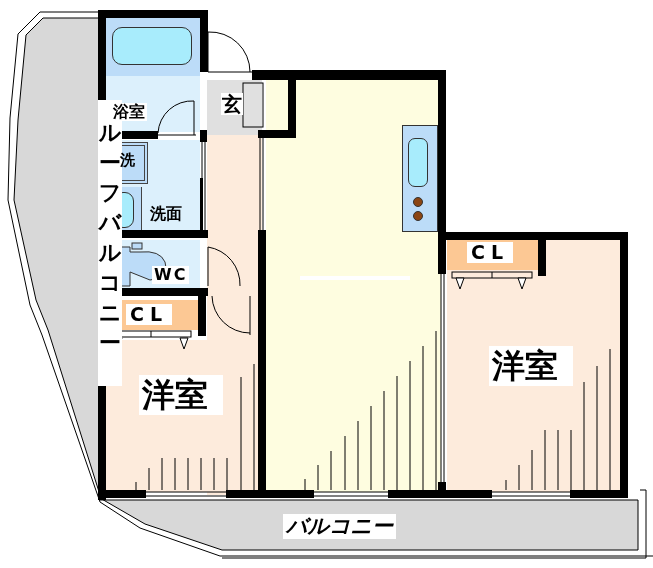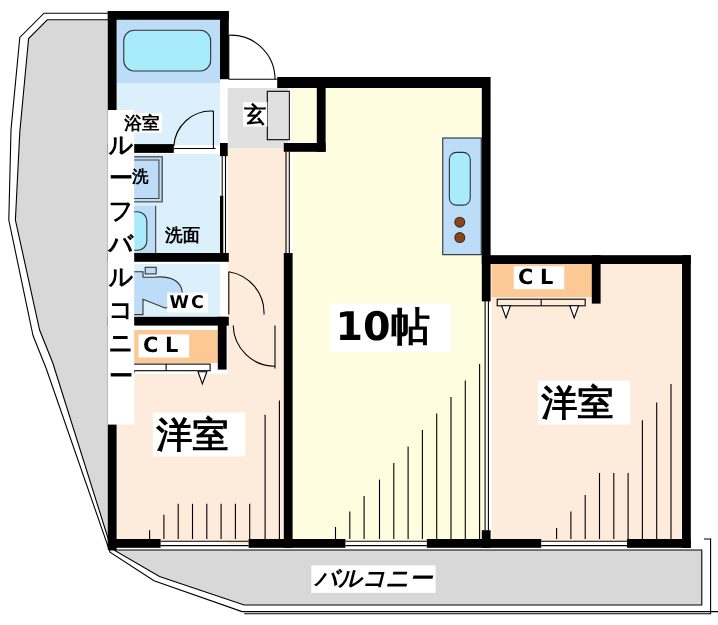--- a/index.html
+++ b/index.html
@@ -160,19 +160,18 @@
 <div class="lbl" style="left:111px;top:103px;font-size:16px;padding:1px 2px;">浴室</div>
 <div class="lbl" style="left:221px;top:93px;font-size:20px;padding:1px;">玄</div>
 <div class="lbl" style="left:119px;top:152px;font-size:15px;padding:1px;background:transparent;">洗</div>
 <div class="lbl" style="left:148px;top:205px;font-size:16px;padding:1px 2px;background:transparent;">洗面</div>
 <div class="lbl" style="left:152px;top:266px;font-size:16px;padding:1px 2px;letter-spacing:2px;text-align:center;">WC</div>
 <div class="lbl" style="left:126px;top:304px;font-size:19px;padding:1px 4px;letter-spacing:6px;">CL</div>
 <div class="lbl" style="left:139px;top:375px;font-size:33px;padding:2px 3px;line-height:36px;white-space:normal;width:78px;">
   <div>洋室</div>
 </div>
 <div class="lbl" style="left:300px;top:276px;font-size:36px;padding:2px 5px;line-height:40px;white-space:normal;width:100px;">
-  <div>10帖</div>
 </div>
 <div class="lbl" style="left:467px;top:242px;font-size:19px;padding:1px 4px;letter-spacing:6px;">CL</div>
 <div class="lbl" style="left:489px;top:346px;font-size:33px;padding:2px 3px;line-height:36px;white-space:normal;width:78px;">
   <div>洋室</div>
 </div>
 <div class="lbl" style="left:283px;top:514px;font-size:21px;padding:2px 3px;font-style:italic;">バルコニー</div>
 
 </body></html>

